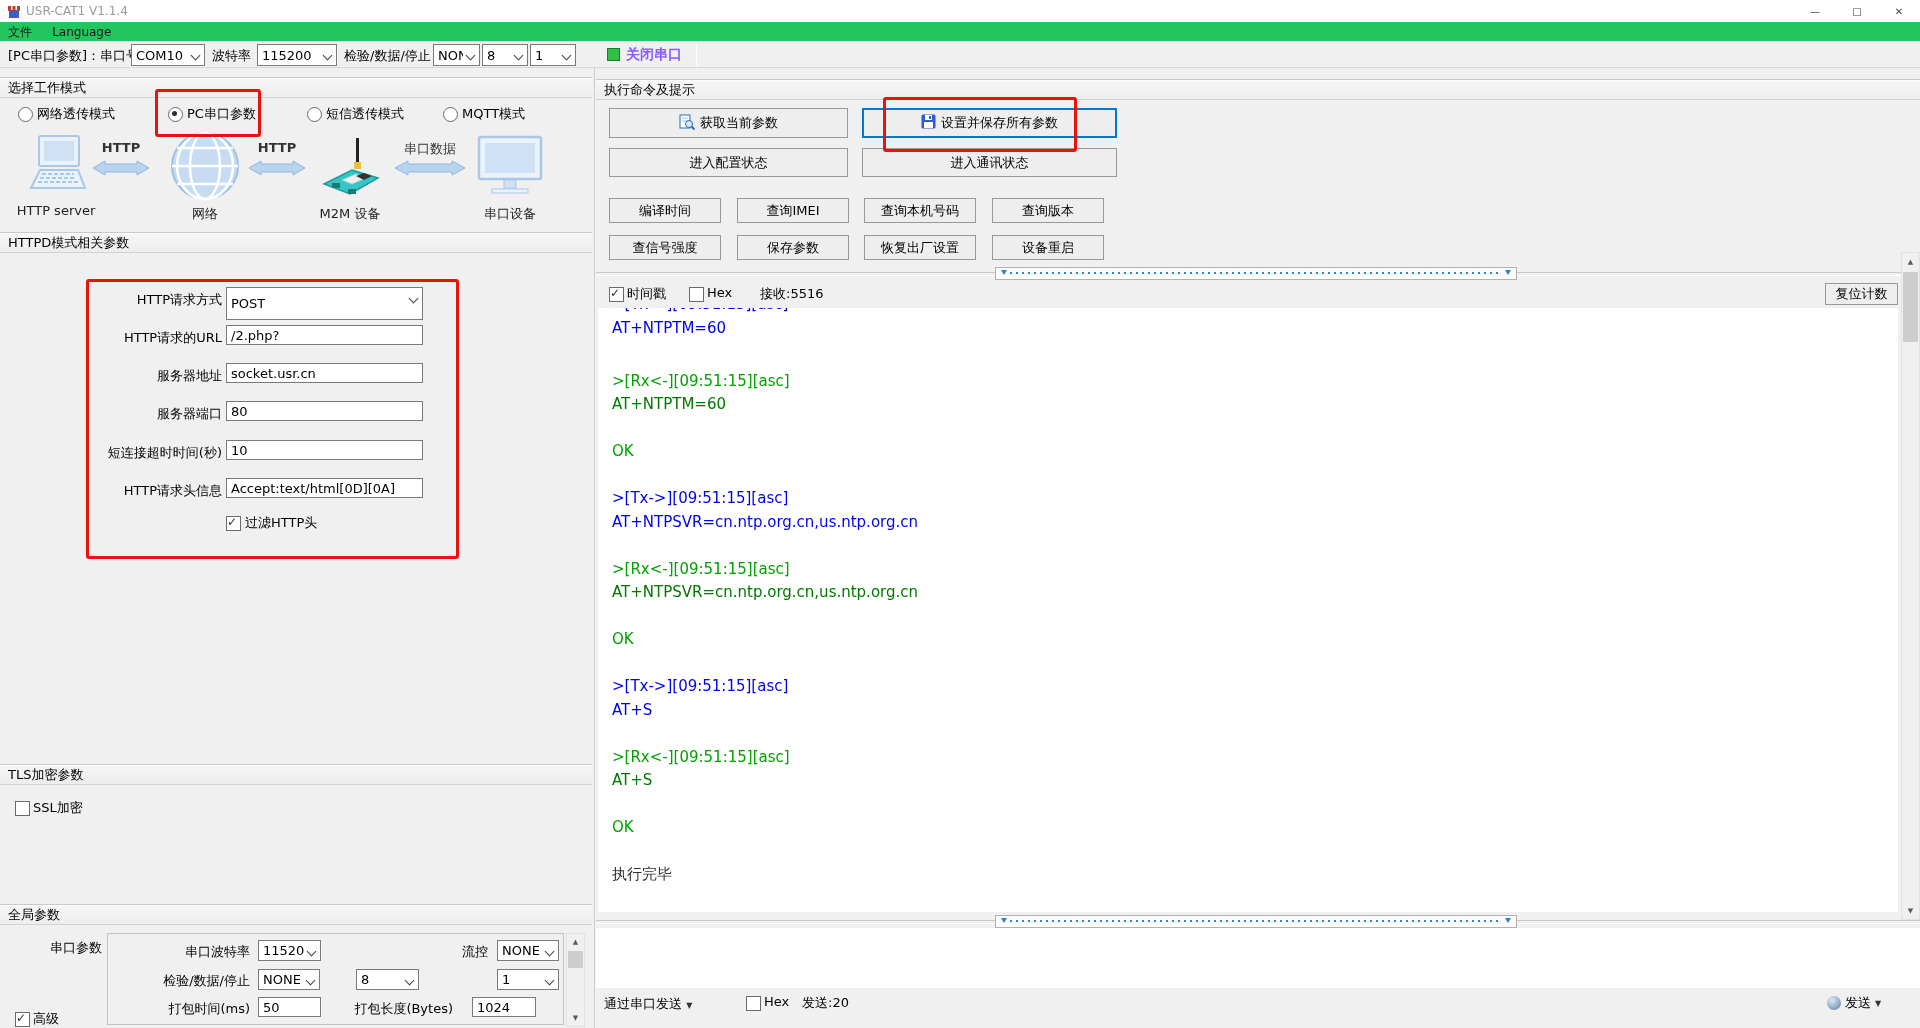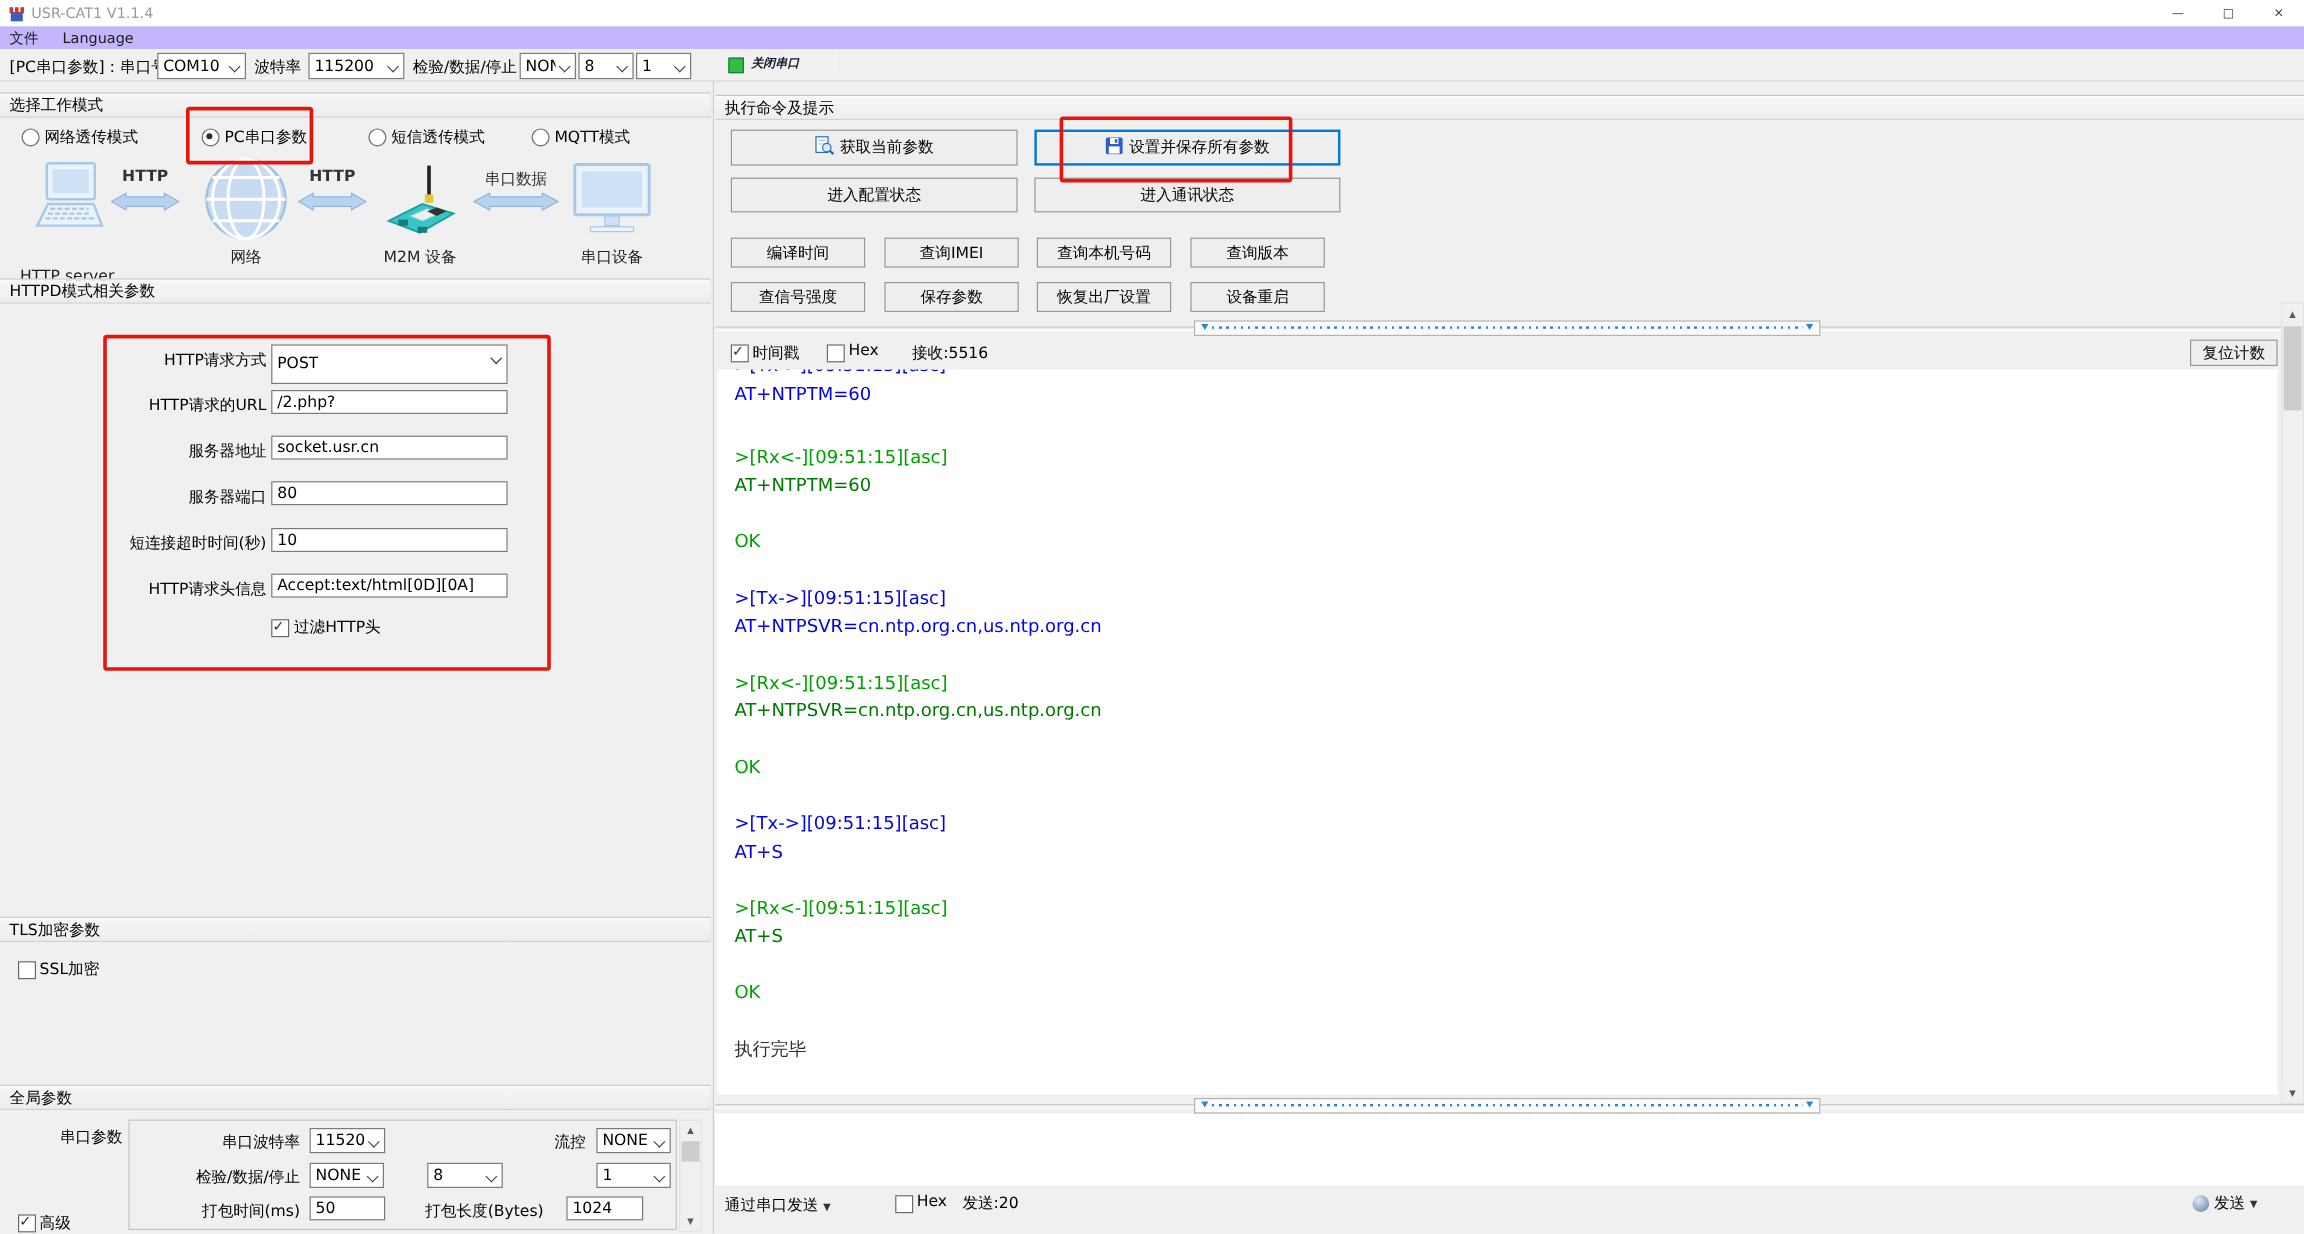--- a/index.html
+++ b/index.html
@@ -4,32 +4,32 @@
 <style>
   html,body{margin:0;padding:0;}
   body{width:1920px;height:1028px;position:relative;background:#f0f0f0;
        font-family:"DejaVu Sans","Liberation Sans",sans-serif;font-size:13px;color:#000;overflow:hidden;}
   .abs{position:absolute;box-sizing:border-box;}
   
   .titlebar{left:0;top:0;width:1920px;height:22px;background:#ffffff;}
   .title-text{left:26px;top:0;height:22px;line-height:22px;font-size:12px;color:#9a9a9a;}
   .wctl{top:0;width:42px;height:22px;display:flex;align-items:center;justify-content:center;font-size:10px;color:#444;}
   
-  .menubar{left:0;top:22px;width:1920px;height:19px;background:#c4b5fd;}
+  .menubar{left:0;top:22px;width:1920px;height:19px;background:#22c55e;}
   .menu-item{display:inline-block;padding:2px 8px;font-size:12px;color:#1a1a1a;}
   .toolbar{left:0;top:41px;width:1920px;height:27px;background:#f0f0f0;border-bottom:1px solid #d8d8d8;}
   .tlabel{top:47px;font-size:13px;}
   .combo{background:#fff;border:1px solid #7a7a7a;height:22px;display:flex;align-items:center;
          padding:0 16px 0 4px;font-size:13px;position:absolute;box-sizing:border-box;overflow:hidden;white-space:nowrap;}
   .combo .val{overflow:hidden;white-space:nowrap;}
   .chev{position:absolute;right:5px;top:7px;width:6px;height:6px;border-right:1.4px solid #444;
         border-bottom:1.4px solid #444;transform:rotate(45deg);}
   .vsep{width:1px;background:#cfcfcf;border-right:1px solid #fff;}
   .status-square{width:13px;height:13px;background:#2fbf45;border:1px solid #1d7a2c;}
-  .close-serial{color:#0f172a;font-weight:bold;font-size:10px;font-style:italic;}
+  .close-serial{color:#8b5cf6;font-weight:bold;font-size:14px;}
   
   .section-header{height:20px;background:linear-gradient(#f6f6f6,#ededed);
     border-top:1px solid #fdfdfd;border-bottom:1px solid #d2d2d2;box-shadow:0 -1px 0 #c9c9c9;
     display:flex;align-items:center;padding-left:8px;font-size:13px;}
   
   .radio{width:13px;height:13px;border:1px solid #6a6a6a;border-radius:50%;background:#fff;position:absolute;}
   .radio.checked::after{content:"";position:absolute;left:3px;top:3px;width:5px;height:5px;border-radius:50%;background:#2d2d2d;}
   .cb{width:13px;height:13px;border:1px solid #6a6a6a;background:#fff;position:absolute;}
   .cb.checked::after{content:"✓";position:absolute;left:0px;top:-2px;font-size:12px;color:#2d2d2d;}
   .lbl{position:absolute;font-size:13px;white-space:nowrap;}
@@ -181,21 +181,21 @@
   <svg width="68" height="66" viewBox="0 0 68 66">
     <rect x="3" y="3" width="62" height="42" rx="2" fill="#eaf2fb" stroke="#a9c7e7" stroke-width="2.5"></rect>
     <rect x="9" y="9" width="50" height="30" fill="#cfe2f5"></rect>
     <rect x="28" y="46" width="12" height="8" fill="#cfe2f5" stroke="#a9c7e7"></rect>
     <rect x="16" y="55" width="36" height="4" fill="#eaf2fb" stroke="#a9c7e7"></rect>
   </svg>
 </span>
 <span class="link-lbl" style="left:92px;top:140px;width:58px;">HTTP</span>
 <span class="link-lbl" style="left:248px;top:140px;width:58px;">HTTP</span>
 <span class="link-lbl" style="left:394px;top:140px;width:72px;font-weight:normal;">串口数据</span>
-<span class="diag-lbl" style="left:16px;top:203px;width:80px;margin-top:20px;">HTTP server</span>
+<span class="diag-lbl" style="left:16px;top:203px;width:80px;">HTTP server</span>
 <span class="diag-lbl" style="left:175px;top:205px;width:60px;">网络</span>
 <span class="diag-lbl" style="left:312px;top:205px;width:76px;">M2M 设备</span>
 <span class="diag-lbl" style="left:472px;top:205px;width:76px;">串口设备</span>
 
 <div class="abs section-header" style="left:0;top:233px;width:592px;">
   <span>HTTPD模式相关参数</span>
 </div>
 
 <span class="flabel" style="top:291px;">HTTP请求方式</span>
 <div class="combo" style="left:226px;top:287px;width:197px;height:33px;">

